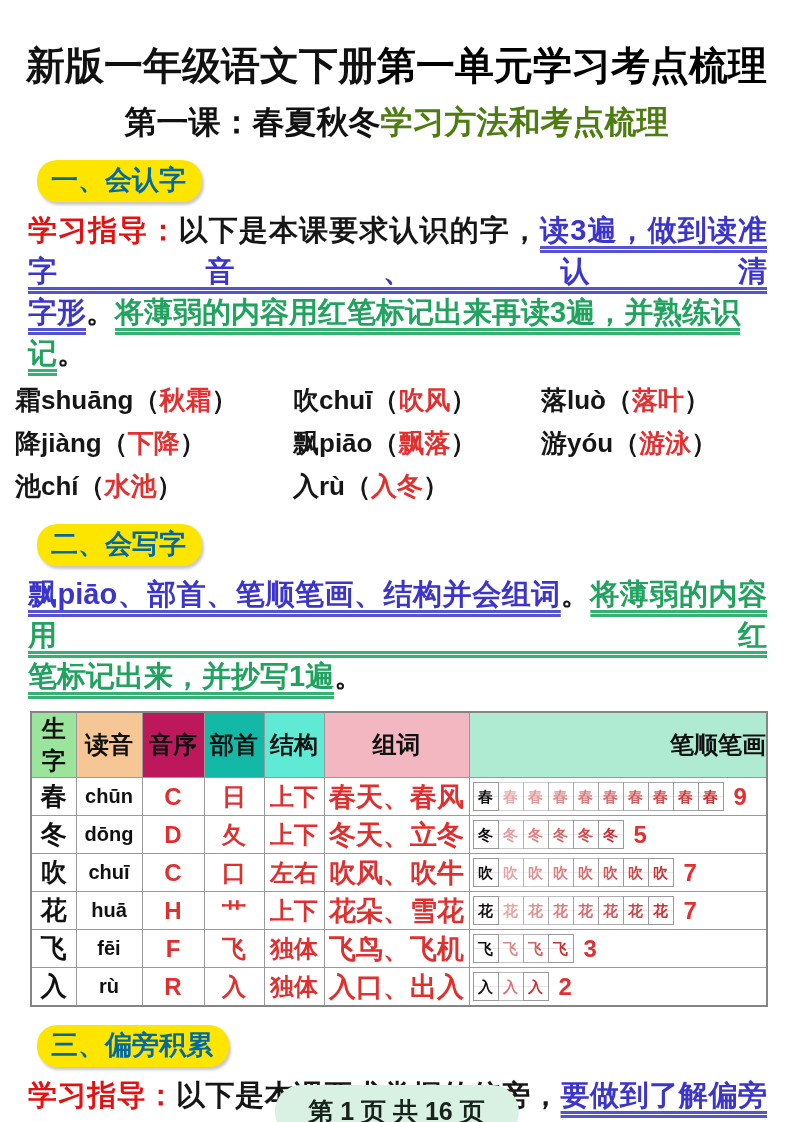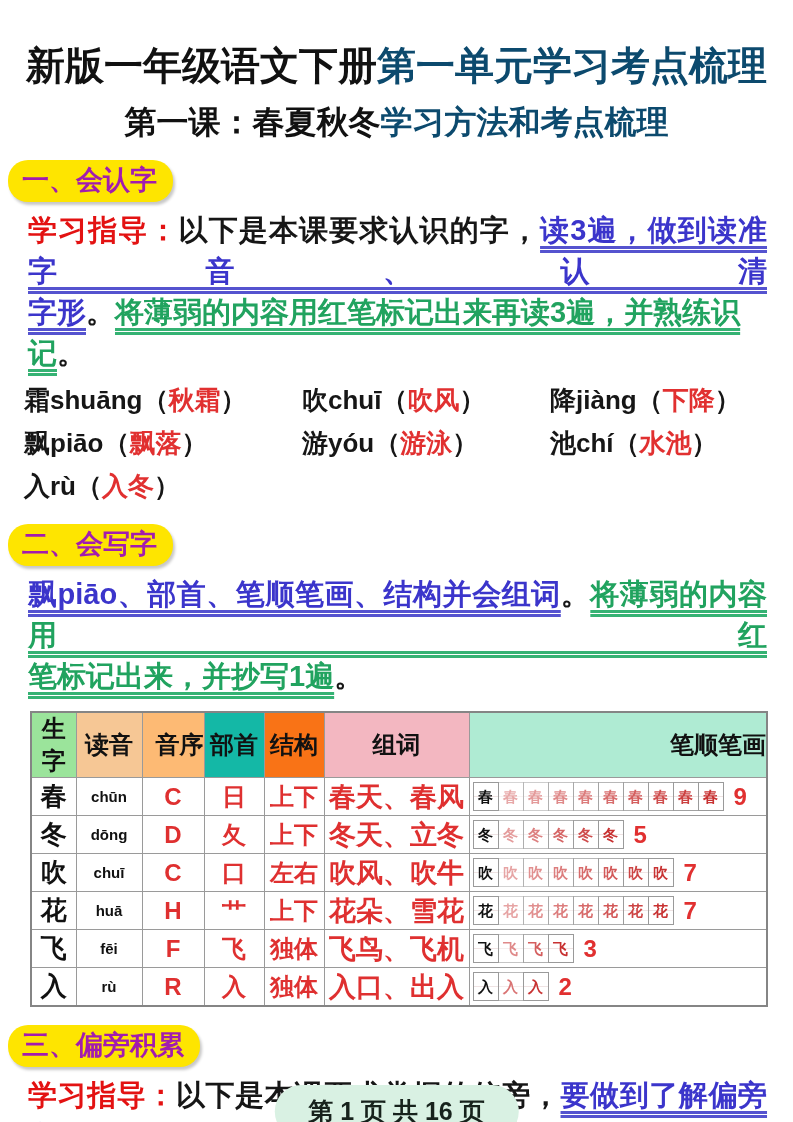--- a/index.html
+++ b/index.html
@@ -3,57 +3,57 @@
 <meta charset="utf-8">
 <style>
   html,body{margin:0;padding:0;}
   body{
     width:793px;height:1122px;background:#ffffff;position:relative;overflow:hidden;
     font-family:"Liberation Sans","DejaVu Sans",sans-serif;color:#111;
   }
   .page{width:793px;height:1122px;position:relative;}
   
   .doc-title{margin-top:42px;text-align:center;font-size:39px;font-weight:900;letter-spacing:0;line-height:48px;white-space:nowrap;}
-  .doc-title .blue{color:#0c4a6e;}
+  .doc-title .blue{color:#000000;}
   .doc-subtitle{margin-top:12px;text-align:center;font-size:32px;font-weight:900;line-height:40px;white-space:nowrap;}
-  .doc-subtitle .red{color:#0c4a6e;}
+  .doc-subtitle .red{color:#4d7c0f;}
   
   .pill{
-    display:inline-block;margin:18px 0 0 8px;padding:3px 16px 5px 14px;
-    background:#fee500;border-radius:20px;font-size:27px;font-weight:900;color:#a21caf;
+    display:inline-block;margin:18px 0 0 37px;padding:3px 16px 5px 14px;
+    background:#fee500;border-radius:20px;font-size:27px;font-weight:900;color:#0369a1;
     box-shadow:2px 3px 3px rgba(0,0,0,.22);line-height:34px;
   }
   
   .guide{margin:8px 26px 0 28px;font-size:29px;font-weight:700;}
   .gline{line-height:41px;text-align:left;}
   .gline.just{text-align:justify;text-align-last:justify;}
   .run-r{color:#e31212;font-weight:900;}
   .run-k{color:#161616;}
   .run-b{
     color:#3b35cb;
     text-decoration-line:underline;text-decoration-style:double;
     text-decoration-color:#5553cf;text-decoration-thickness:3px;text-underline-offset:6px;
   }
   .run-g{
     color:#21a35f;
     text-decoration-line:underline;text-decoration-style:double;
     text-decoration-color:#35b273;text-decoration-thickness:3px;text-underline-offset:6px;text-align:center;
   }
   .run-w{color:#e13030;}
   
-  .rec-grid{margin:6px 0 0 24px;display:grid;grid-template-columns:278px 248px auto;row-gap:3px;}
+  .rec-grid{margin:6px 0 0 15px;display:grid;grid-template-columns:278px 248px auto;row-gap:3px;}
   .rec-item{font-size:26px;font-weight:700;line-height:40px;white-space:nowrap;}
   
   table.write{border-collapse:collapse;margin:14px 0 0 30px;table-layout:fixed;width:738px;}
   table.write th,table.write td{border:1px solid #9a9a9a;padding:0;text-align:center;}
   table.write{border:2px solid #858585;}
   table.write th{font-size:24px;font-weight:900;color:#111;height:37px;}
   table.write td{height:37px;}
   td.c-char{font-size:26px;font-weight:700;color:#111;}
-  td.c-pinyin{font-size:15px;font-weight:700;color:#111;}
+  td.c-pinyin{font-size:20px;font-weight:700;color:#111;}
   td.c-initial,td.c-radical,td.c-structure{font-size:24px;font-weight:800;color:#df3030;}
   td.c-words{font-size:27px;font-weight:700;color:#df3030;white-space:nowrap;}
   td.c-strokes{text-align:left;vertical-align:middle;}
   .stroke-wrap{display:flex;align-items:center;padding-left:4px;}
   .sbox{
     width:24px;height:27px;flex:0 0 24px;border:1px solid #9a9a9a;margin-left:-1px;
     display:flex;align-items:center;justify-content:center;
     font-size:15px;line-height:1;
     background-image:
       linear-gradient(to right,transparent 48%,#efe3e3 48%,#efe3e3 52%,transparent 52%),
@@ -85,20 +85,21 @@
 
   <div>
     <div class="pill">一、会认字</div>
     <div class="guide">
         <div class="gline just"><span class="run-r">学习指导：</span><span class="run-k">以下是本课要求认识的字，</span><span class="run-b">读3遍，做到读准字音、认清</span></div>
         <div class="gline"><span class="run-b">字形</span><span class="run-k">。</span><span class="run-g">将薄弱的内容用红笔标记出来再读3遍，并熟练识记</span><span class="run-k">。</span></div>
       </div>
     <div class="rec-grid">
         <div class="rec-item"><span class="run-k">霜shuāng（</span><span class="run-w">秋霜</span><span class="run-k">）</span></div>
         <div class="rec-item"><span class="run-k">吹chuī（</span><span class="run-w">吹风</span><span class="run-k">）</span></div>
+        <div class="rec-item"><span class="run-k">落luò（</span><span class="run-w">落叶</span><span class="run-k">）</span></div>
         <div class="rec-item"><span class="run-k">降jiàng（</span><span class="run-w">下降</span><span class="run-k">）</span></div>
         <div class="rec-item"><span class="run-k">飘piāo（</span><span class="run-w">飘落</span><span class="run-k">）</span></div>
         <div class="rec-item"><span class="run-k">游yóu（</span><span class="run-w">游泳</span><span class="run-k">）</span></div>
         <div class="rec-item"><span class="run-k">池chí（</span><span class="run-w">水池</span><span class="run-k">）</span></div>
         <div class="rec-item"><span class="run-k">入rù（</span><span class="run-w">入冬</span><span class="run-k">）</span></div>
       </div>
   </div>
 
   <div>
     <div class="pill">二、会写字</div>
@@ -113,23 +114,23 @@
           <col style="width:62px">
         <col style="width:60px">
           <col style="width:60px">
           <col style="width:145px">
           <col>
       </colgroup>
       <thead>
           <tr>
             <th style="background: rgb(155, 228, 155);">生字</th>
             <th style="background: rgb(246, 199, 149);">读音</th>
-            <th style="background: #fdba74; text-align: right;">音序</th>
+            <th style="background: #be185d;">音序</th>
             <th style="background: #14b8a6;">部首</th>
-            <th style="background: #f97316;">结构</th>
+            <th style="background: #5eead4;">结构</th>
             <th style="background: rgb(243, 183, 193);">组词</th>
             <th style="background: rgb(175, 235, 211); text-align: right;">笔顺笔画</th>
           </tr>
         </thead>
       <tbody>
           <tr>
             <td class="c-char">春</td>
             <td class="c-pinyin">chūn</td>
             <td class="c-initial">C</td>
             <td class="c-radical">日</td>

